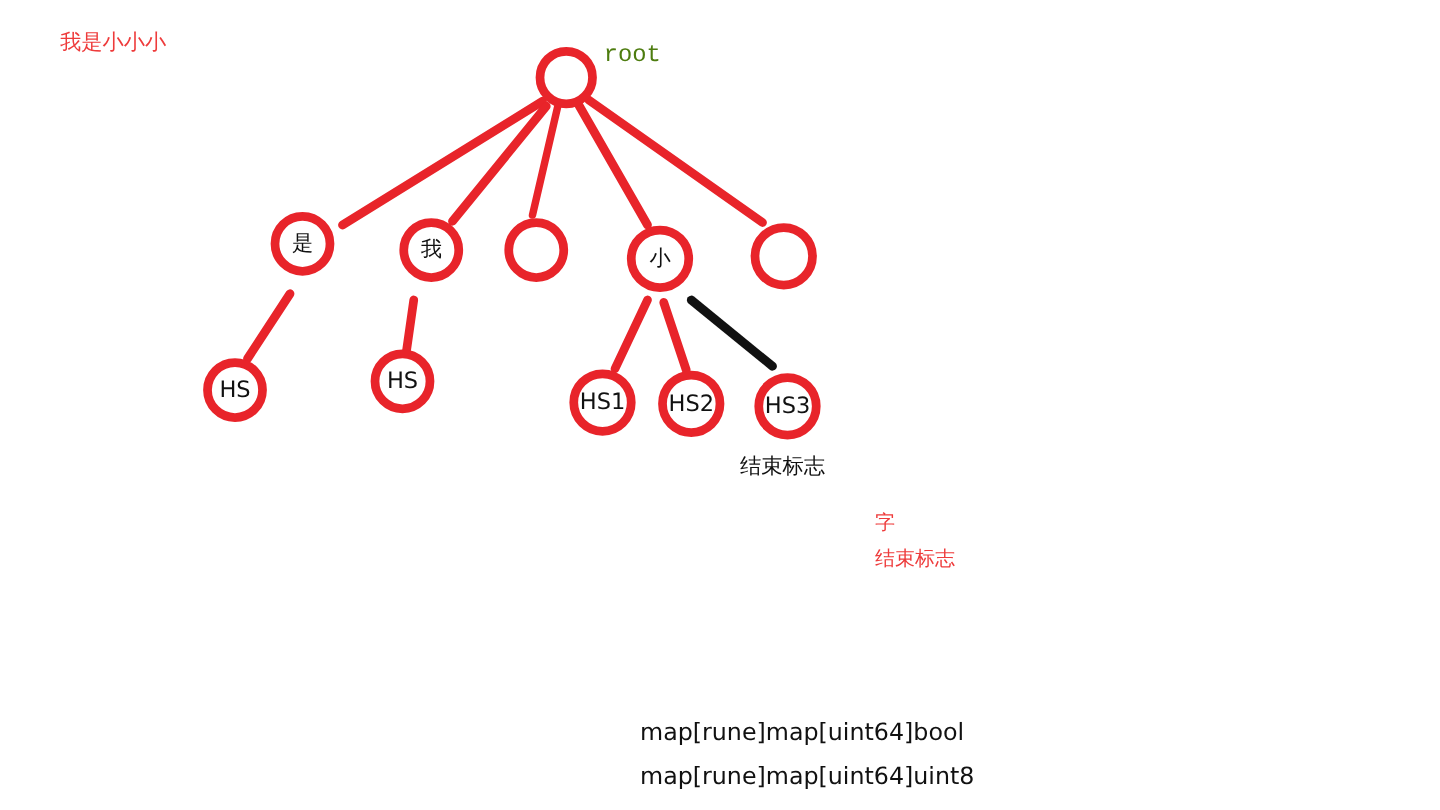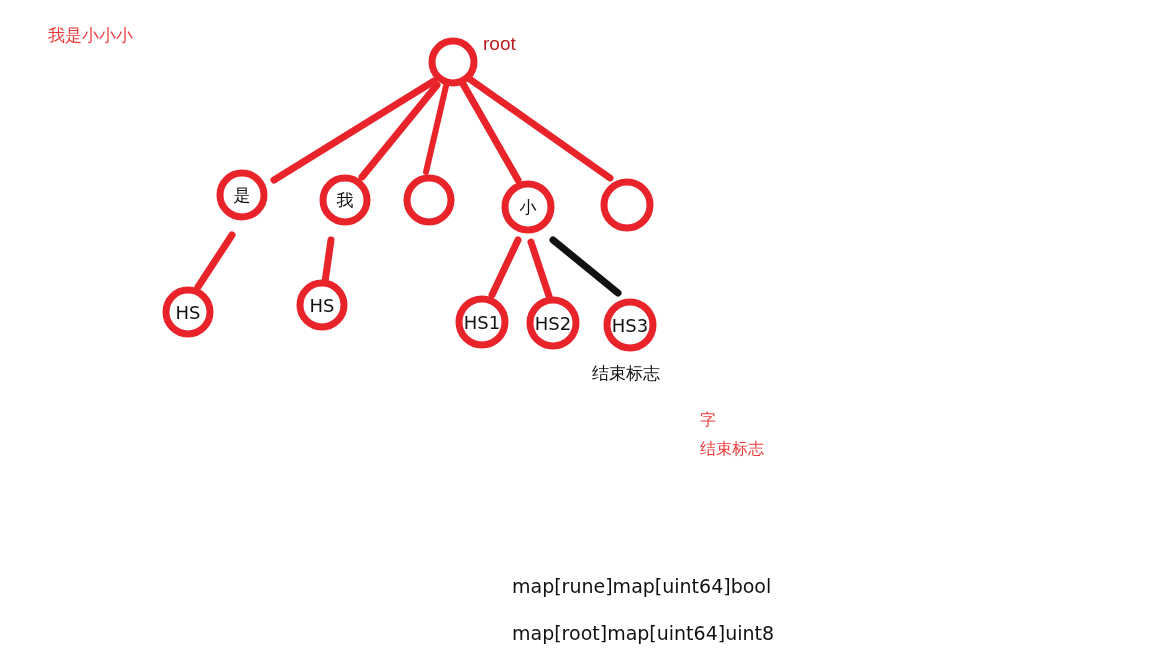--- a/index.html
+++ b/index.html
@@ -30,41 +30,41 @@
   }
   .node-label-cjk {
     font-size: 17px;
   }
   .node-label-latin {
     font-size: 18px;
   }
   .annotation-red {
     position: absolute;
     color: #ee3b3b;
-    font-family: Liberation Sans, sans-serif;
+    font-family: Liberation Mono, monospace;
     white-space: nowrap;
     line-height: 1.2;
   }
   .annotation-black {
     position: absolute;
     color: #111111;
     font-family: "DejaVu Sans", "Liberation Sans", sans-serif;
     white-space: nowrap;
     line-height: 1.2;
   }
   #title-note {
     left: 48px;
     top: 26px;
     font-size: 17px;
   }
   #root-label {
     left: 483px;
     top: 33px;
     font-size: 19px;
-    color: #b91c1c;
+    color: #4d7c0f;
   }
   #end-mark-black {
     left: 592px;
     top: 363px;
     font-size: 17px;
   }
   #legend-block {
     left: 700px;
     top: 410px;
     font-size: 16px;
@@ -74,21 +74,21 @@
   }
   #legend-block .legend-line:last-child {
     margin-bottom: 0;
   }
   #code-block {
     left: 512px;
     top: 575px;
     font-size: 19px;
   }
   #code-block .code-line {
-    margin-bottom: 24px;
+    margin-bottom: 12px;
   }
   #code-block .code-line:last-child {
     margin-bottom: 0;
   }
 </style>
 </head>
 <body>
 
 <svg id="canvas" viewBox="0 0 1152 648" xmlns="http://www.w3.org/2000/svg">
   <g id="edge-layer">
@@ -154,14 +154,14 @@
 
 <div class="annotation-black" id="end-mark-black">结束标志</div>
 
 <div class="annotation-red" id="legend-block">
   <div class="legend-line">字</div>
   <div class="legend-line">结束标志</div>
 </div>
 
 <div class="annotation-black" id="code-block">
   <div class="code-line">map[rune]map[uint64]bool</div>
-  <div class="code-line">map[root]map[uint64]uint8</div>
+  <div class="code-line">map[rune]map[uint64]uint8</div>
 </div>
 
 </body></html>

